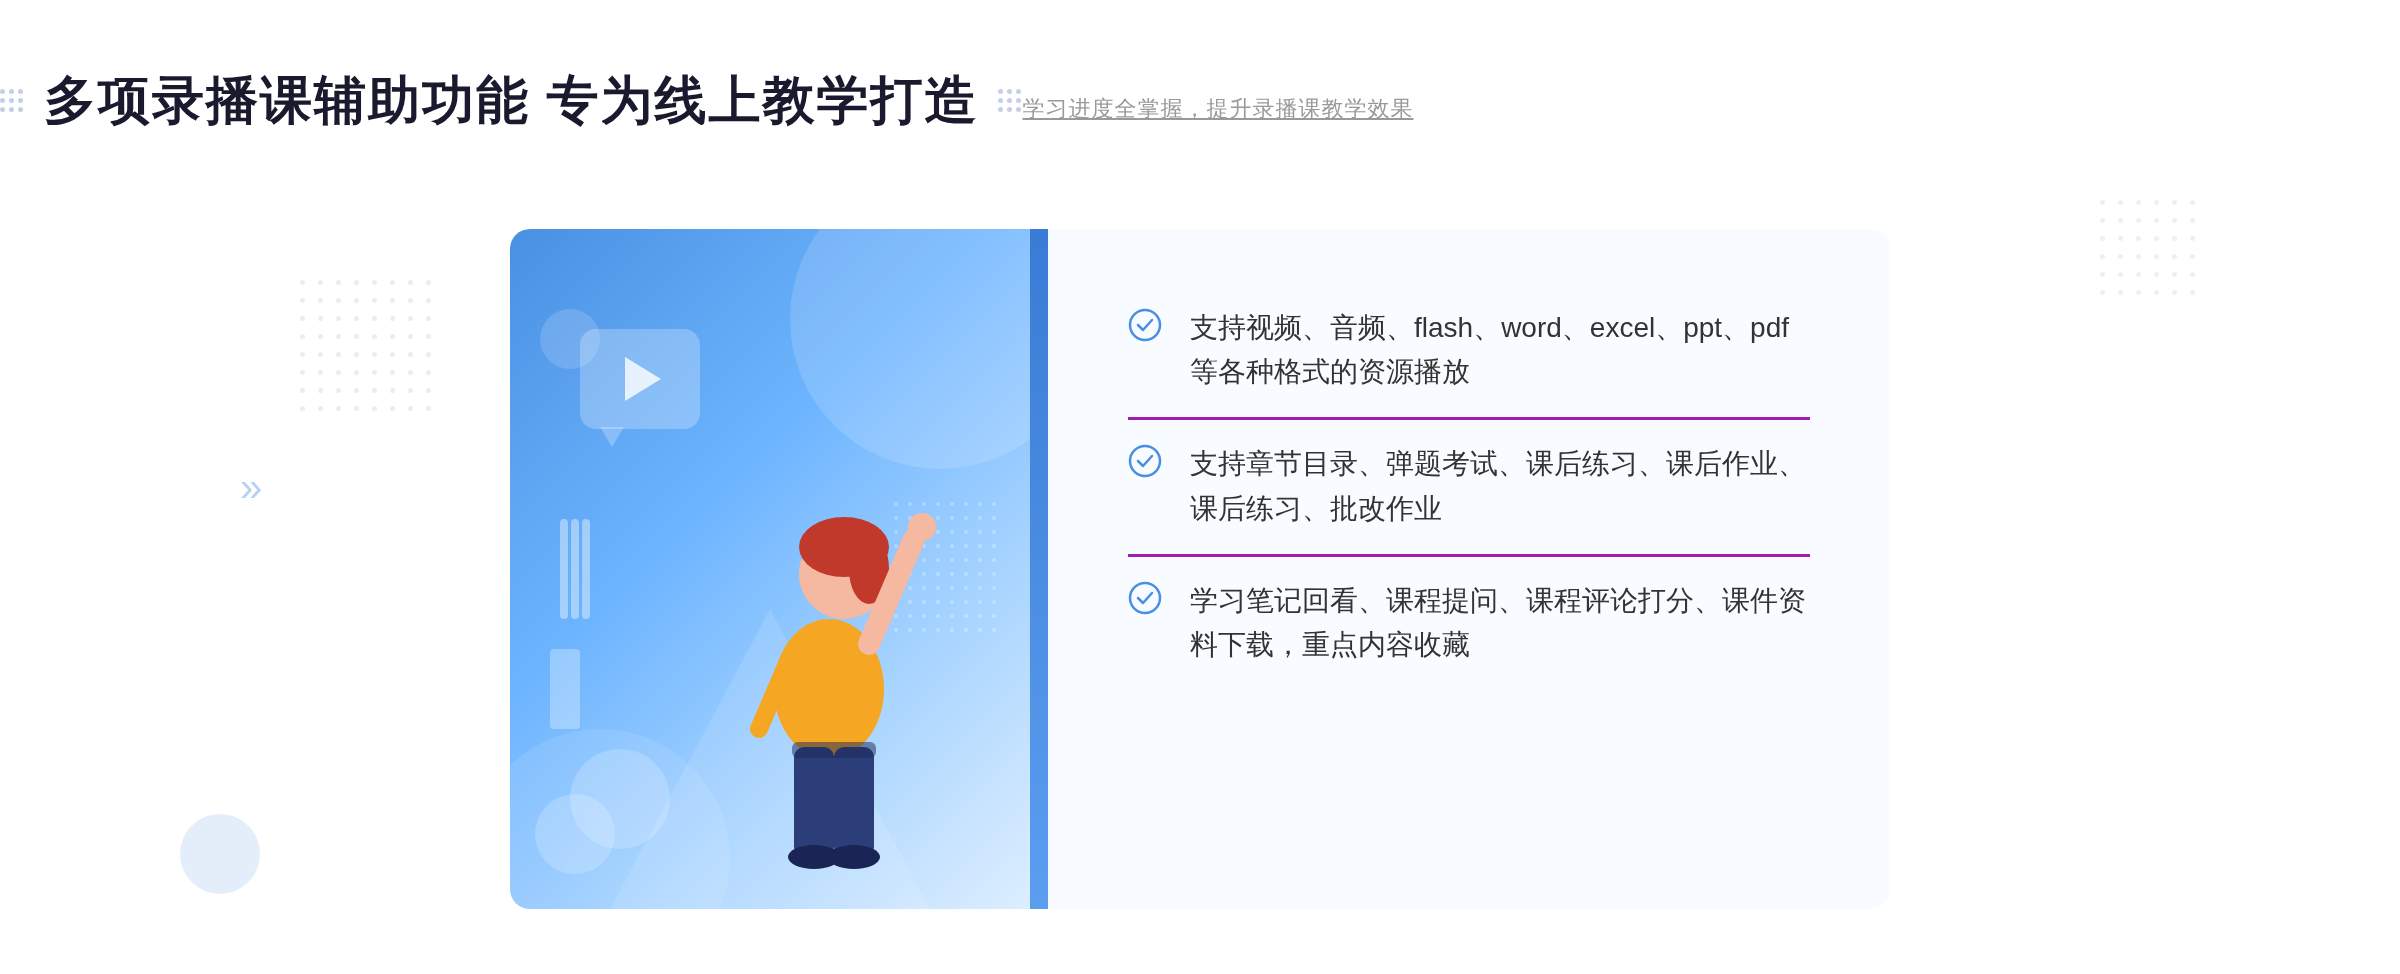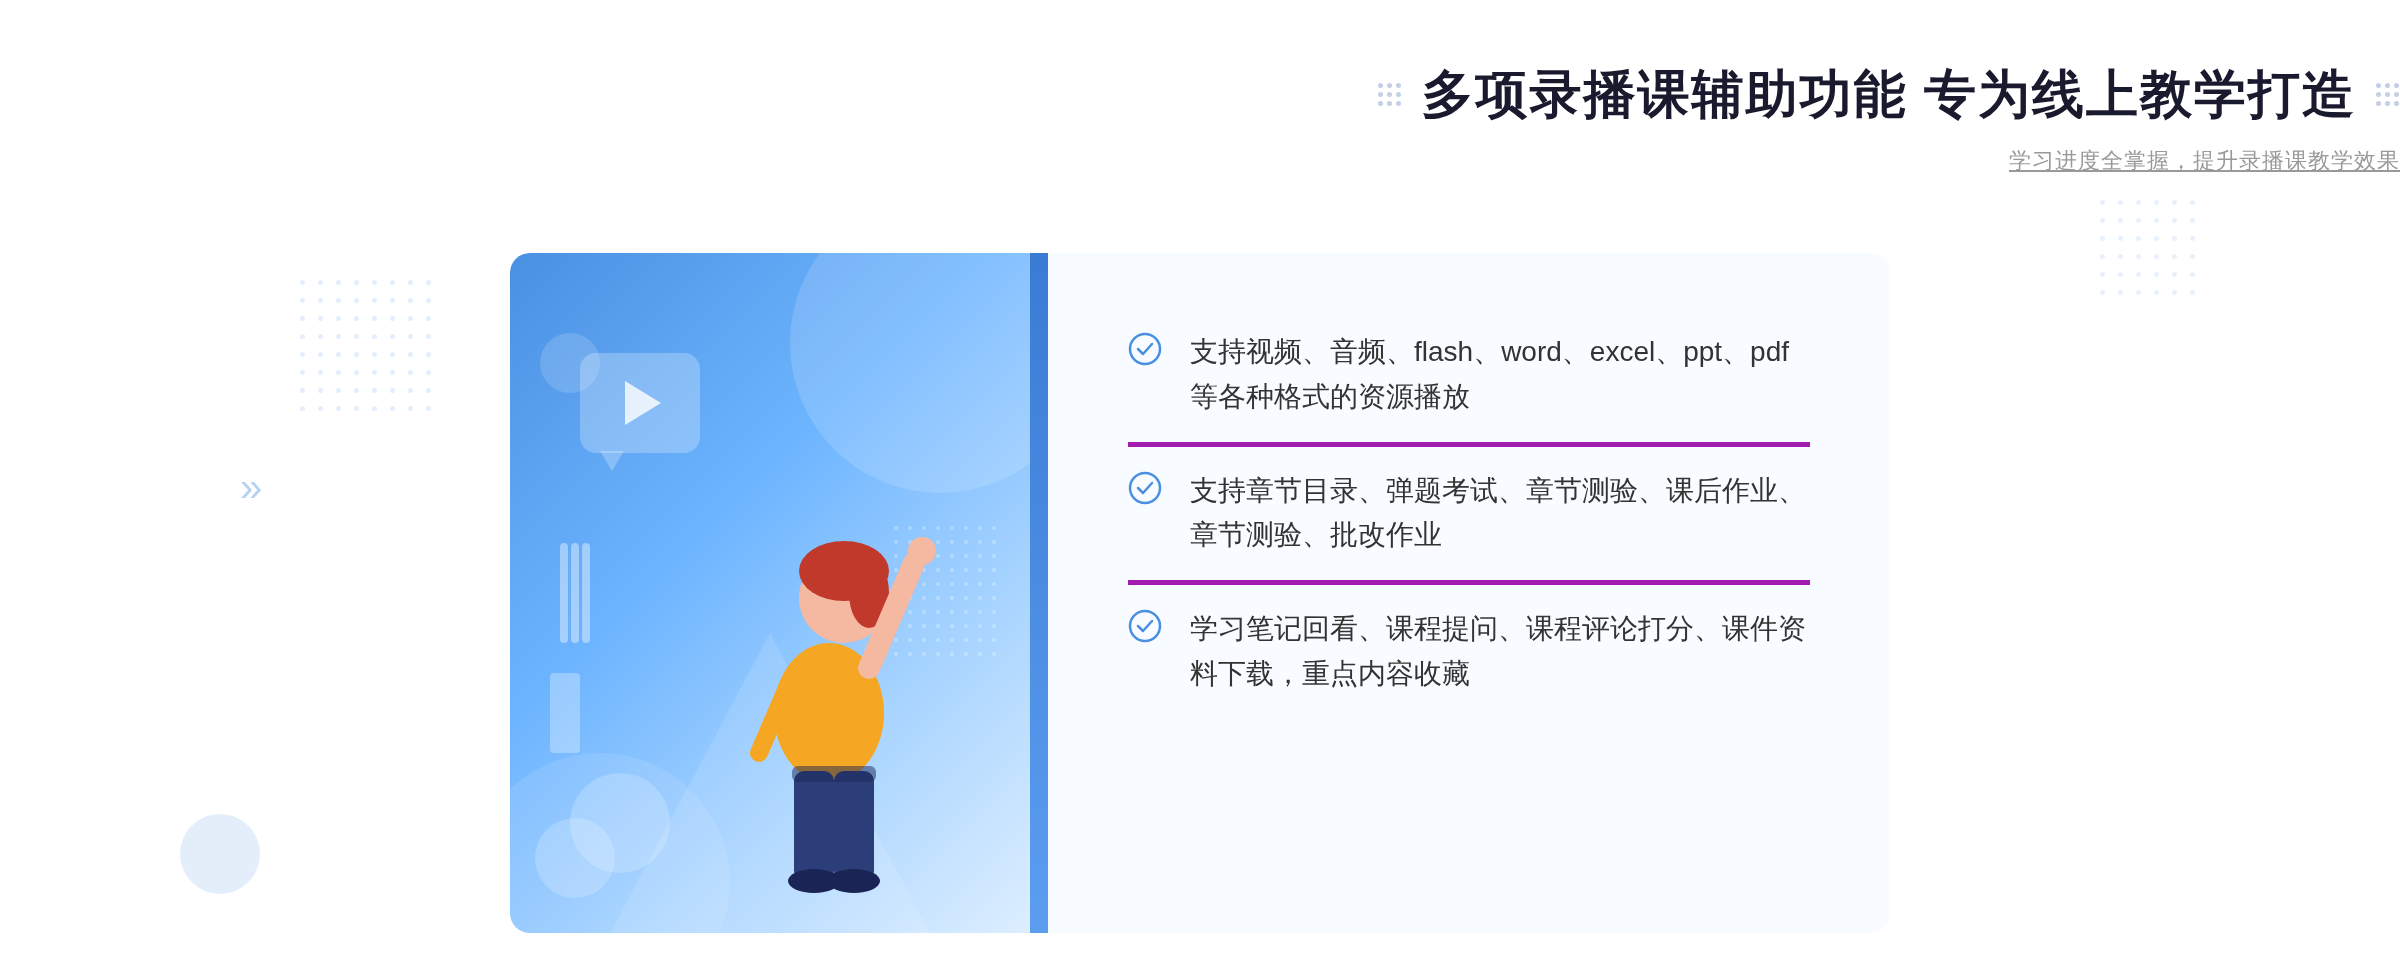--- a/index.html
+++ b/index.html
@@ -27,22 +27,22 @@
       flex-direction: column;
       align-items: center;
     }
 
     .header-section {
       text-align: center;
       margin-bottom: 77px;
       position: relative;
       width: 100%;
       display: flex;
-      flex-direction: column;
-      align-items: flex-end;
+      flex-direction: row;
+      align-items: center;
     }
 
     .title-row {
       display: flex;
       align-items: center;
       justify-content: center;
       gap: 20px;
       margin-bottom: 16px;
     }
 
@@ -247,21 +247,21 @@
       display: flex;
       flex-direction: column;
       justify-content: space-between;
     }
 
     .feature-item {
       display: flex;
       align-items: flex-start;
       gap: 28px;
       padding: 22px 0;
-      border-bottom: 5px solid #a21caf;
+      border-bottom: 3px solid #a21caf;
     }
 
     .feature-item:last-child {
       border-bottom: none;
     }
 
     .check-icon {
       width: 34px;
       height: 34px;
       flex-shrink: 0;
@@ -638,21 +638,21 @@
       </div>
             <span class="feature-text">支持视频、音频、flash、word、excel、ppt、pdf等各种格式的资源播放</span>
           </div>
           <div class="feature-item">
             <div class="check-icon">
         <svg viewBox="0 0 34 34" xmlns="http://www.w3.org/2000/svg">
           <circle cx="17" cy="17" r="15" stroke="#4a90e2" stroke-width="2.5" fill="none"></circle>
           <polyline points="10,17 15,22 24,12" stroke="#4a90e2" stroke-width="2.5" fill="none" stroke-linecap="round" stroke-linejoin="round"></polyline>
         </svg>
       </div>
-            <span class="feature-text">支持章节目录、弹题考试、章节测验、课后作业、章节测验、批改作业</span>
+            <span class="feature-text">支持章节目录、弹题考试、课后练习、课后作业、课后练习、批改作业</span>
           </div>
           <div class="feature-item">
             <div class="check-icon">
         <svg viewBox="0 0 34 34" xmlns="http://www.w3.org/2000/svg">
           <circle cx="17" cy="17" r="15" stroke="#4a90e2" stroke-width="2.5" fill="none"></circle>
           <polyline points="10,17 15,22 24,12" stroke="#4a90e2" stroke-width="2.5" fill="none" stroke-linecap="round" stroke-linejoin="round"></polyline>
         </svg>
       </div>
             <span class="feature-text">学习笔记回看、课程提问、课程评论打分、课件资料下载，重点内容收藏</span>
           </div>

